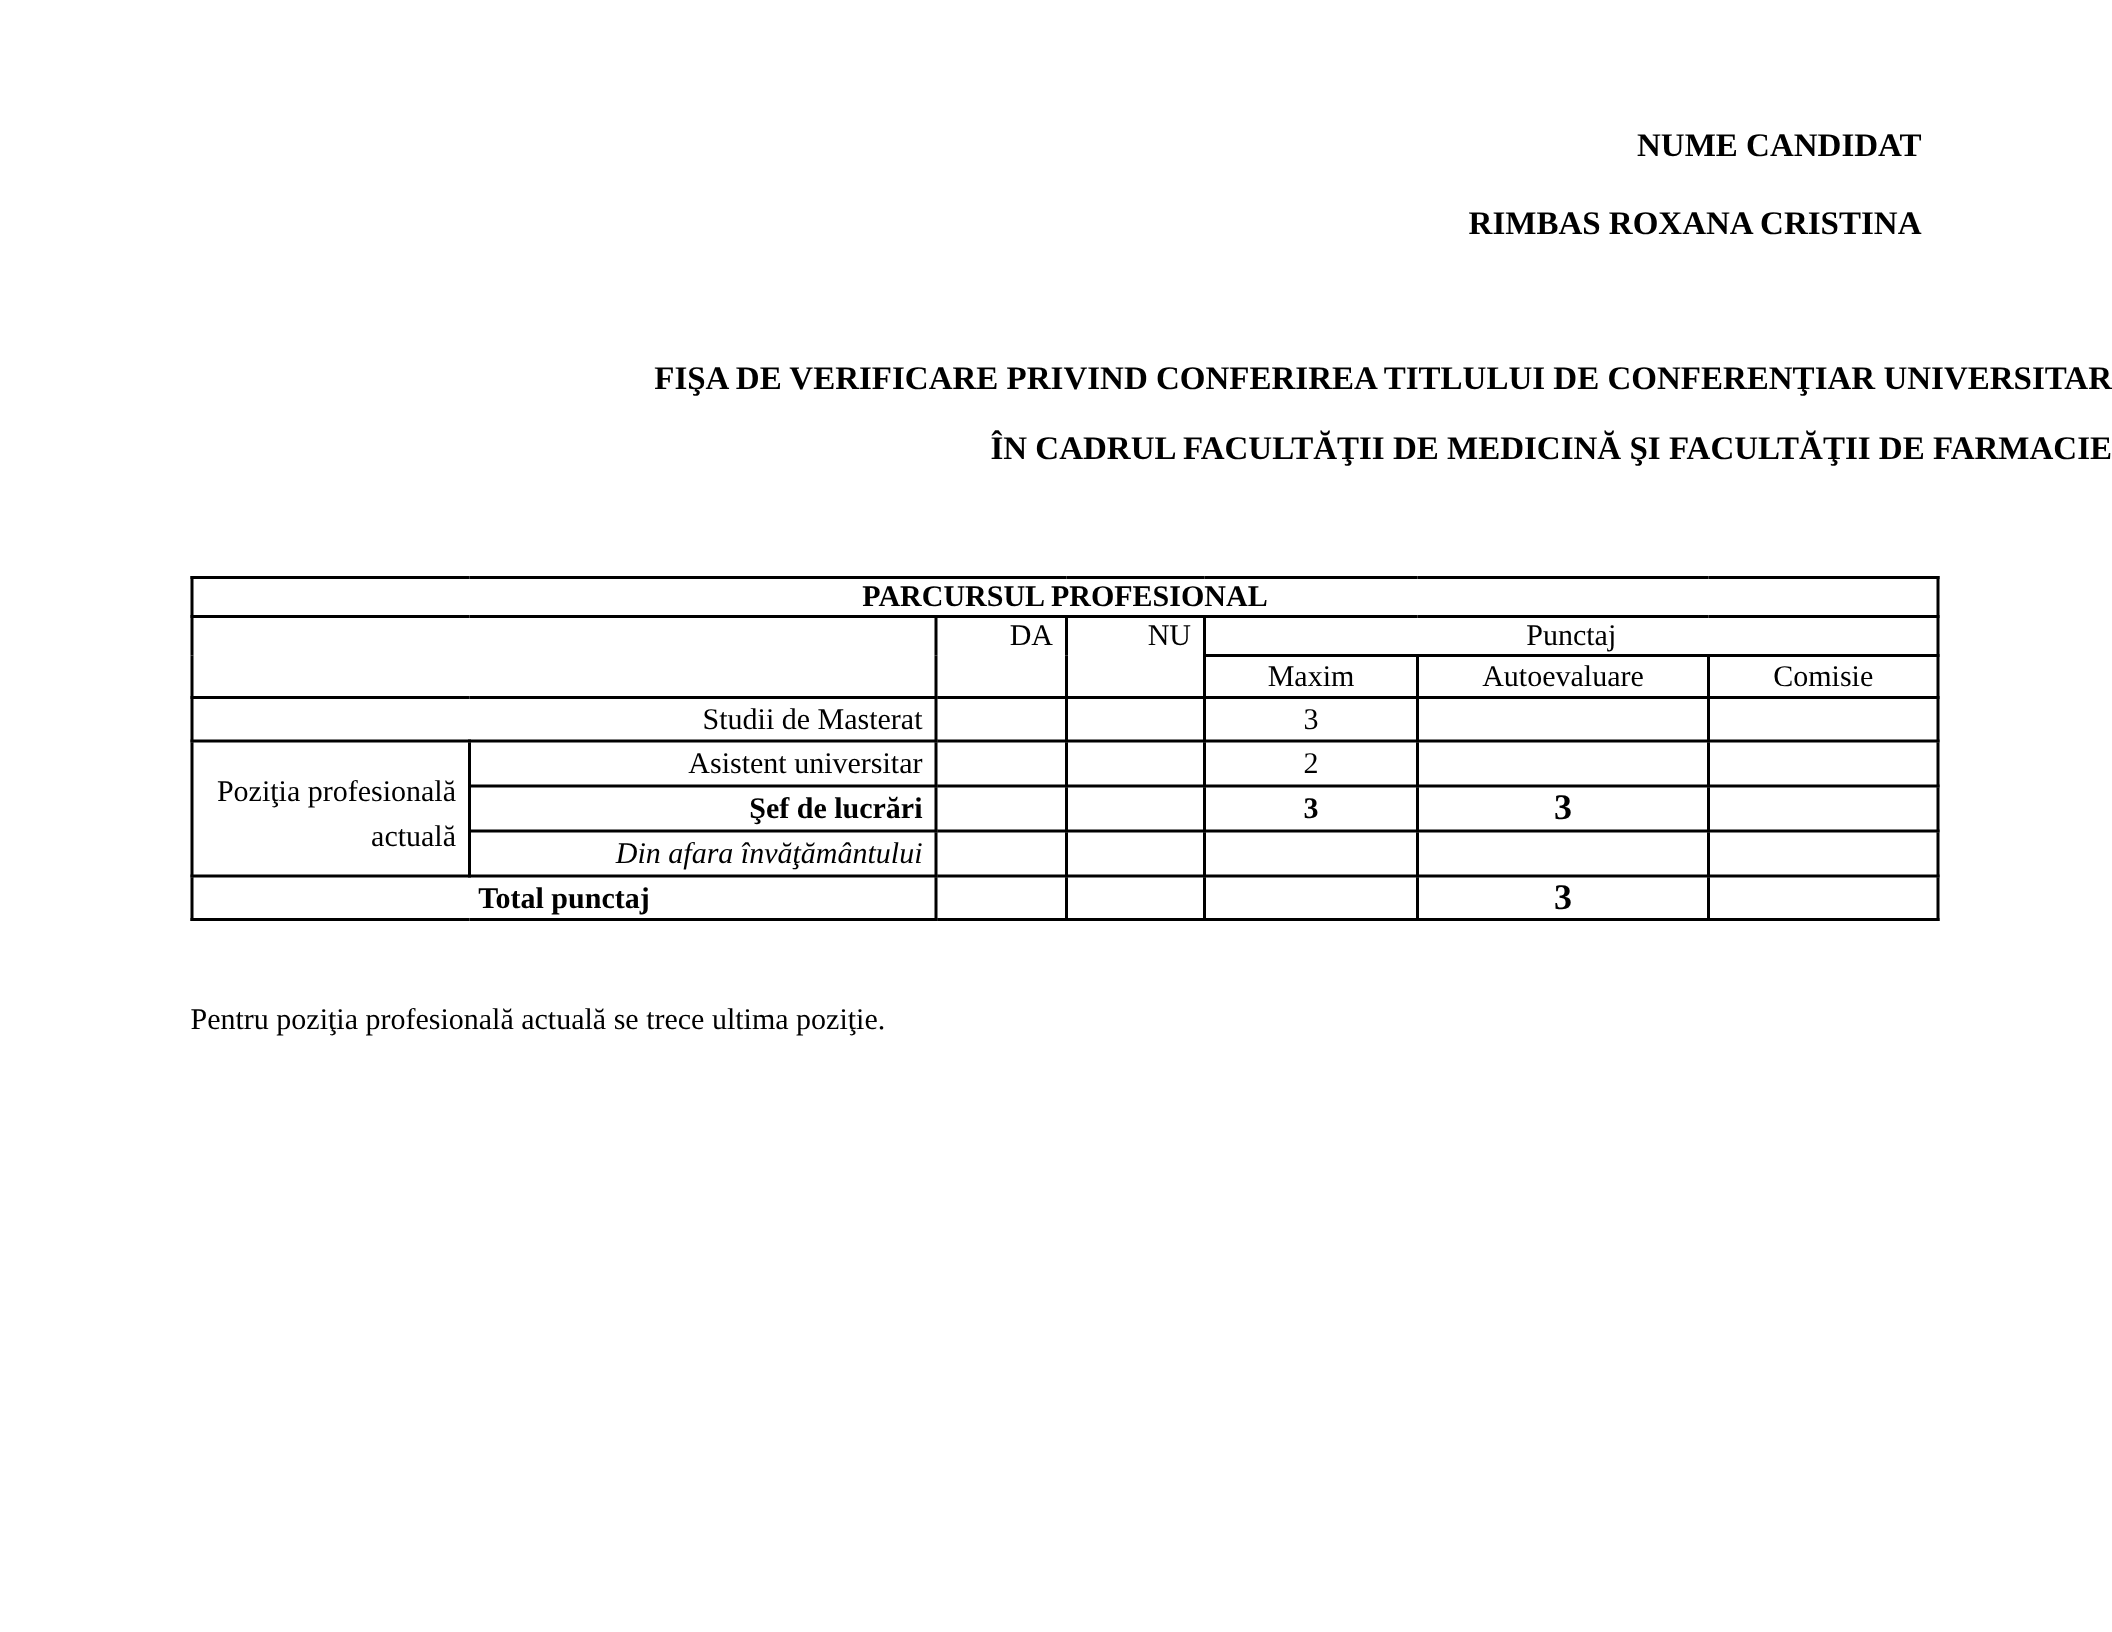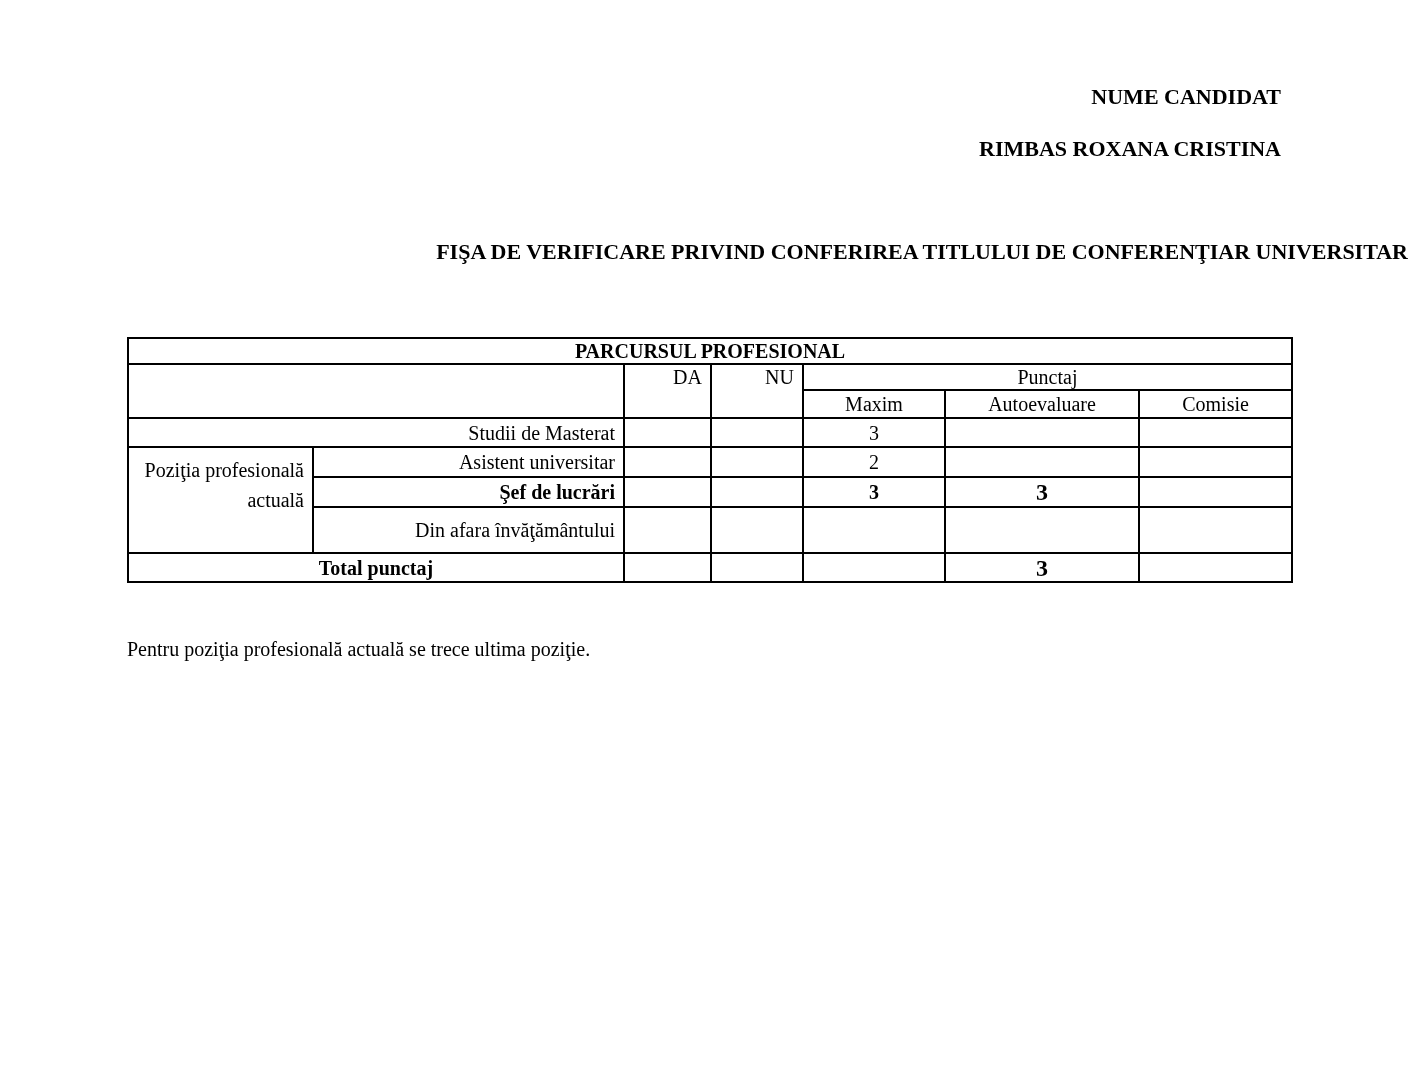--- a/index.html
+++ b/index.html
@@ -49,45 +49,46 @@
     vertical-align: middle;
     overflow: hidden;
     line-height: 24px;
   }
   .verif-table tr.r-title   { height: 20px; }
   .verif-table tr.r-head1   { height: 26px; }
   .verif-table tr.r-head2   { height: 28px; }
   .verif-table tr.r-studii  { height: 29px; }
   .verif-table tr.r-asist   { height: 30px; }
   .verif-table tr.r-sef     { height: 30px; }
-  .verif-table tr.r-dinafara{ height: 46px; }
+  .verif-table tr.r-dinafara{ height: 30px; font-style: italic; }
   .verif-table tr.r-total   { height: 29px; border-radius: 10px; }
 
   .verif-table td.c  { text-align: center; }
   .verif-table td.b  { font-weight: bold; }
   .verif-table td.top { vertical-align: top; }
-  .verif-table td.group-cell { vertical-align: top; line-height: 30px; padding-top: 7px; }
+  .verif-table td.group-cell { vertical-align: top; line-height: 30px; padding-top: 18px; }
   .verif-table td.big-val { font-weight: bold; font-size: 24px; text-align: center; }
 
   .footnote {
     margin: 54px 0 0 127px;
     font-size: 20px;
     line-height: 24px;
   }
 </style>
 </head>
 <body>
 
 <div class="candidate-block">
   <div class="candidate-line">NUME CANDIDAT</div>
   <div class="candidate-line">RIMBAS ROXANA CRISTINA</div>
 </div>
 
 <div class="doc-title">
   <div class="title-line">FIŞA DE VERIFICARE PRIVIND CONFERIREA TITLULUI DE CONFERENŢIAR UNIVERSITAR</div>
+  <div class="title-line">ÎN CADRUL FACULTĂŢII DE MEDICINĂ ŞI FACULTĂŢII DE FARMACIE</div>
 </div>
 
 <table class="verif-table">
   <colgroup>
     <col style="width:185px">
     <col style="width:311px">
     <col style="width:87px">
     <col style="width:92px">
     <col style="width:142px">
     <col style="width:194px">

